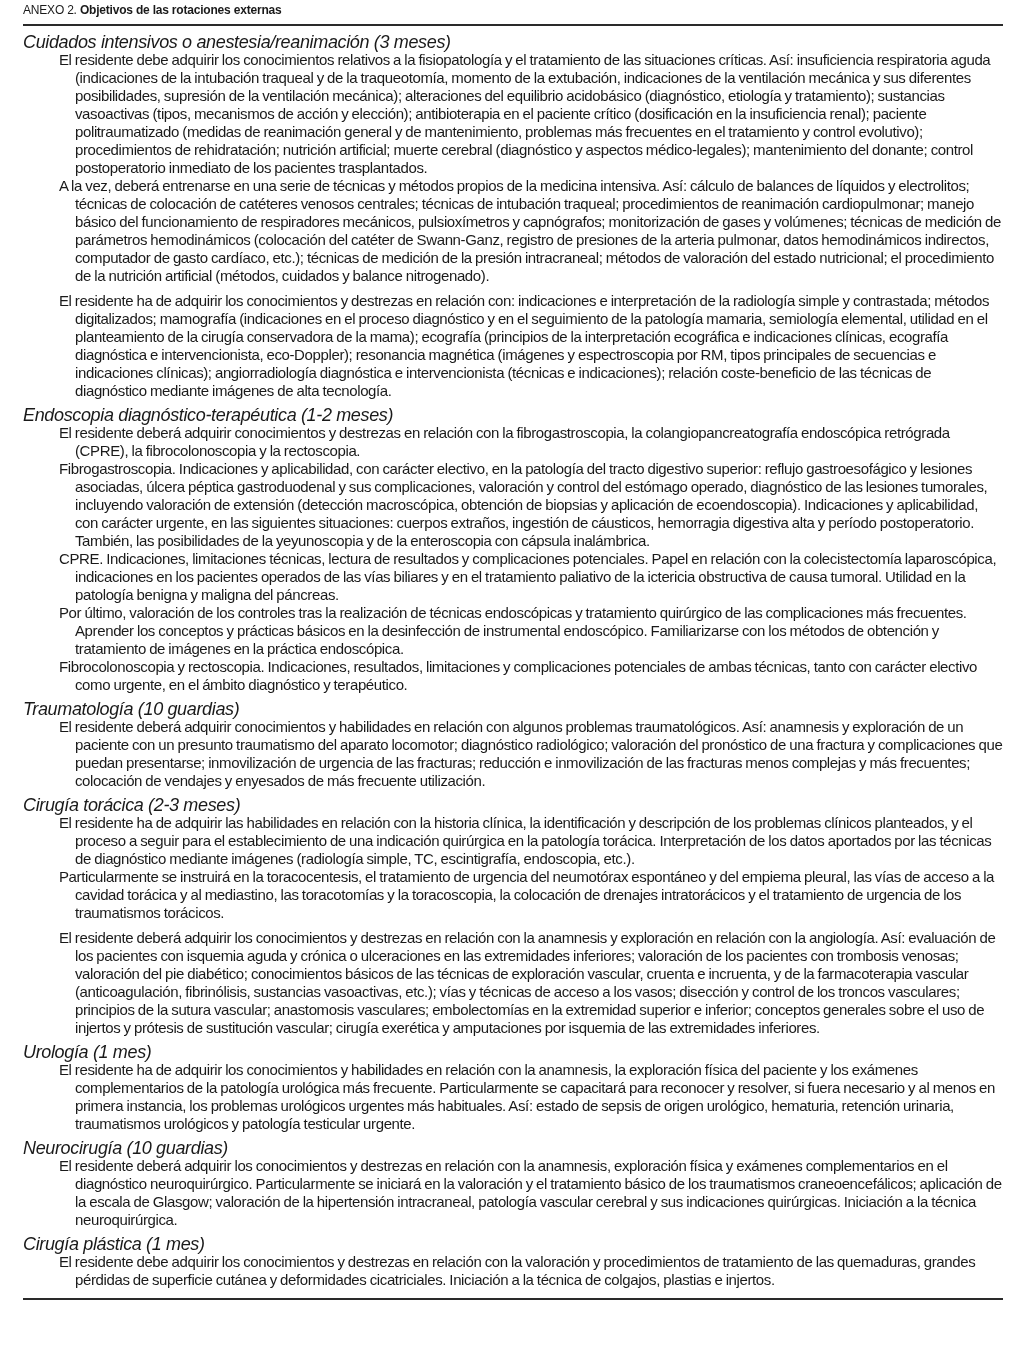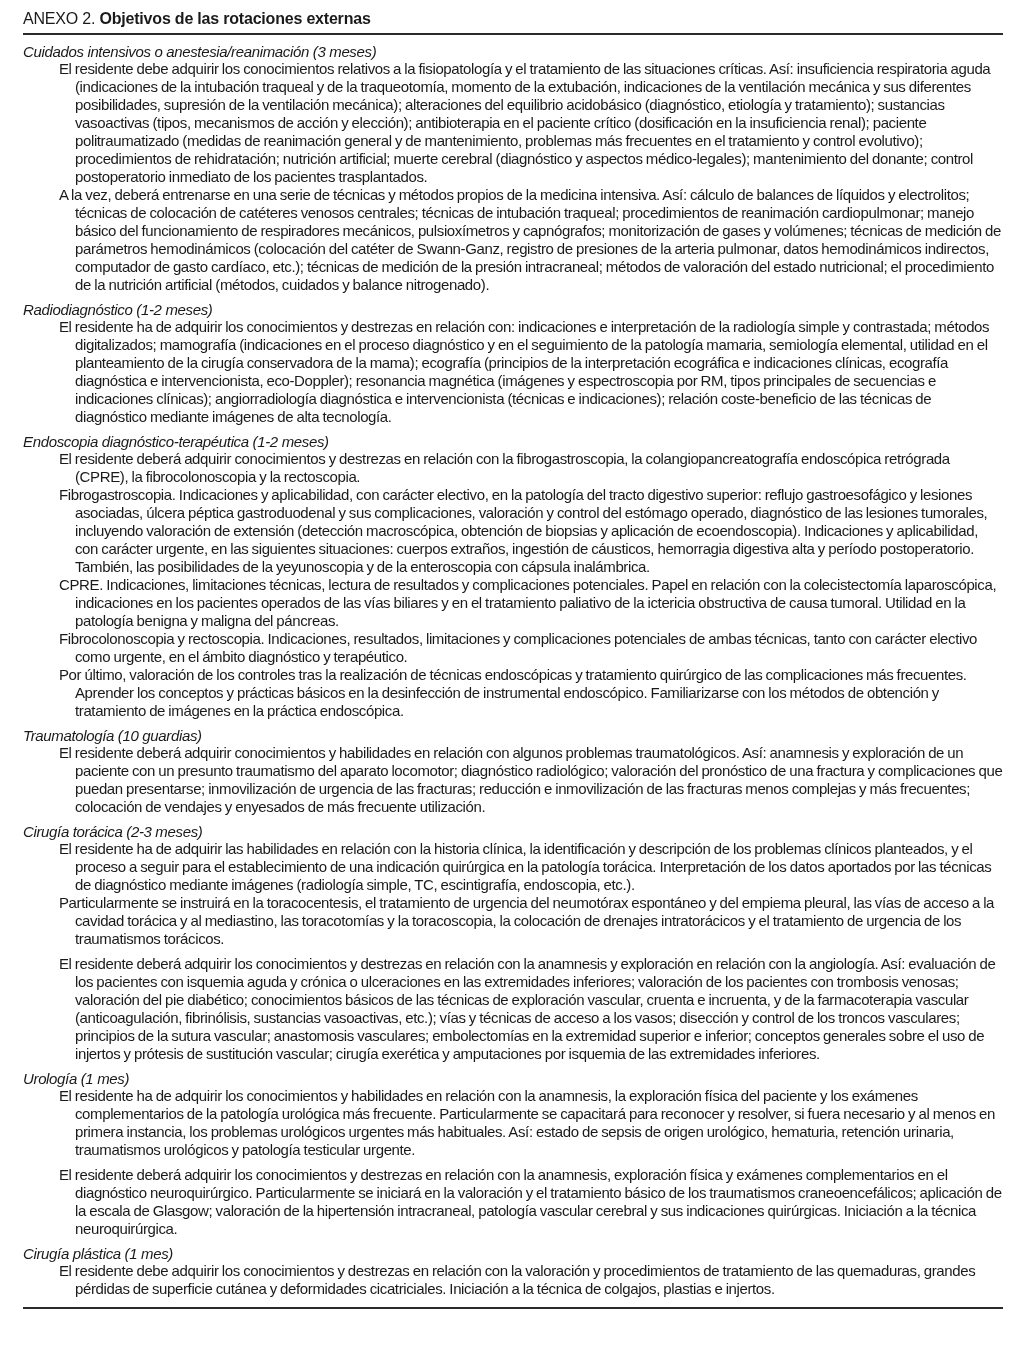--- a/index.html
+++ b/index.html
@@ -3,30 +3,30 @@
 <meta charset="utf-8">
 <style>
   html, body { margin: 0; padding: 0; background: #ffffff; }
   body {
     width: 1024px; height: 1357px; overflow: hidden;
     font-family: "Liberation Sans", sans-serif;
     color: #1a1a1a;
   }
   .page { position: absolute; left: 23px; top: 0; width: 980px; }
   .title {
-    font-size: 16px; line-height: 20px;
-    padding-top: 9px; padding-bottom: 4px;
+    font-size: 12px; line-height: 20px;
+    padding-bottom: 4px;
     letter-spacing: -0.2px;
   }
   .title .bold { font-weight: bold; }
   .rule-top { height: 2px; background: #2a2a2a; margin-bottom: 8px; }
   .rule-bottom { height: 2px; background: #2a2a2a; margin-top: 9px; }
   .section { margin-bottom: 7px; }
   .section-head {
-    font-style: italic; font-size: 15px; line-height: 17px;
+    font-style: italic; font-size: 18px; line-height: 17px;
     letter-spacing: -0.35px;
   }
   .para {
     font-size: 15px; line-height: 18px;
     padding-left: 16px; text-indent: -16px;
     letter-spacing: -0.38px;
     word-spacing: -0.5px;
     margin-left: 36px;
   }
   .para .lead { }
@@ -41,48 +41,48 @@
   </div>
   <div class="rule-top"></div>
 
   <div id="sections">
       <div class="section">
         <div class="section-head">Cuidados intensivos o anestesia/reanimación (3 meses)</div>
         <div class="para"><span>El residente debe adquirir los conocimientos relativos a la fisiopatología y el tratamiento de las situaciones críticas. Así: insuficiencia respiratoria aguda (indicaciones de la intubación traqueal y de la traqueotomía, momento de la extubación, indicaciones de la ventilación mecánica y sus diferentes posibilidades, supresión de la ventilación mecánica); alteraciones del equilibrio acidobásico (diagnóstico, etiología y tratamiento); sustancias vasoactivas (tipos, mecanismos de acción y elección); antibioterapia en el paciente crítico (dosificación en la insuficiencia renal); paciente politraumatizado (medidas de reanimación general y de mantenimiento, problemas más frecuentes en el tratamiento y control evolutivo); procedimientos de rehidratación; nutrición artificial; muerte cerebral (diagnóstico y aspectos médico-legales); mantenimiento del donante; control postoperatorio inmediato de los pacientes trasplantados.</span></div>
         <div class="para"><span>A la vez, deberá entrenarse en una serie de técnicas y métodos propios de la medicina intensiva. Así: cálculo de balances de líquidos y electrolitos; técnicas de colocación de catéteres venosos centrales; técnicas de intubación traqueal; procedimientos de reanimación cardiopulmonar; manejo básico del funcionamiento de respiradores mecánicos, pulsioxímetros y capnógrafos; monitorización de gases y volúmenes; técnicas de medición de parámetros hemodinámicos (colocación del catéter de Swann-Ganz, registro de presiones de la arteria pulmonar, datos hemodinámicos indirectos, computador de gasto cardíaco, etc.); técnicas de medición de la presión intracraneal; métodos de valoración del estado nutricional; el procedimiento de la nutrición artificial (métodos, cuidados y balance nitrogenado).</span></div>
       </div>
       <div class="section">
-        <div class="section-head">Radiodiagnóstico (1-2 meses)</div>
         <div class="para"><span>El residente ha de adquirir los conocimientos y destrezas en relación con: indicaciones e interpretación de la radiología simple y contrastada; métodos digitalizados; mamografía (indicaciones en el proceso diagnóstico y en el seguimiento de la patología mamaria, semiología elemental, utilidad en el planteamiento de la cirugía conservadora de la mama); ecografía (principios de la interpretación ecográfica e indicaciones clínicas, ecografía diagnóstica e intervencionista, eco-Doppler); resonancia magnética (imágenes y espectroscopia por RM, tipos principales de secuencias e indicaciones clínicas); angiorradiología diagnóstica e intervencionista (técnicas e indicaciones); relación coste-beneficio de las técnicas de diagnóstico mediante imágenes de alta tecnología.</span></div>
       </div>
       <div class="section">
         <div class="section-head">Endoscopia diagnóstico-terapéutica (1-2 meses)</div>
         <div class="para"><span>El residente deberá adquirir conocimientos y destrezas en relación con la fibrogastroscopia, la colangiopancreatografía endoscópica retrógrada (CPRE), la fibrocolonoscopia y la rectoscopia.</span></div>
         <div class="para"><span class="lead">Fibrogastroscopia.</span><span> Indicaciones y aplicabilidad, con carácter electivo, en la patología del tracto digestivo superior: reflujo gastroesofágico y lesiones asociadas, úlcera péptica gastroduodenal y sus complicaciones, valoración y control del estómago operado, diagnóstico de las lesiones tumorales, incluyendo valoración de extensión (detección macroscópica, obtención de biopsias y aplicación de ecoendoscopia). Indicaciones y aplicabilidad, con carácter urgente, en las siguientes situaciones: cuerpos extraños, ingestión de cáusticos, hemorragia digestiva alta y período postoperatorio. También, las posibilidades de la yeyunoscopia y de la enteroscopia con cápsula inalámbrica.</span></div>
         <div class="para"><span class="lead">CPRE.</span><span> Indicaciones, limitaciones técnicas, lectura de resultados y complicaciones potenciales. Papel en relación con la colecistectomía laparoscópica, indicaciones en los pacientes operados de las vías biliares y en el tratamiento paliativo de la ictericia obstructiva de causa tumoral. Utilidad en la patología benigna y maligna del páncreas.</span></div>
+        <div class="para"><span>Por último, valoración de los controles tras la realización de técnicas endoscópicas y tratamiento quirúrgico de las complicaciones más frecuentes. Aprender los conceptos y prácticas básicos en la desinfección de instrumental endoscópico. Familiarizarse con los métodos de obtención y tratamiento de imágenes en la práctica endoscópica.</span></div>
         <div class="para"><span class="lead">Fibrocolonoscopia y rectoscopia.</span><span> Indicaciones, resultados, limitaciones y complicaciones potenciales de ambas técnicas, tanto con carácter electivo como urgente, en el ámbito diagnóstico y terapéutico.</span></div>
-        <div class="para"><span>Por último, valoración de los controles tras la realización de técnicas endoscópicas y tratamiento quirúrgico de las complicaciones más frecuentes. Aprender los conceptos y prácticas básicos en la desinfección de instrumental endoscópico. Familiarizarse con los métodos de obtención y tratamiento de imágenes en la práctica endoscópica.</span></div>
       </div>
       <div class="section">
         <div class="section-head">Traumatología (10 guardias)</div>
         <div class="para"><span>El residente deberá adquirir conocimientos y habilidades en relación con algunos problemas traumatológicos. Así: anamnesis y exploración de un paciente con un presunto traumatismo del aparato locomotor; diagnóstico radiológico; valoración del pronóstico de una fractura y complicaciones que puedan presentarse; inmovilización de urgencia de las fracturas; reducción e inmovilización de las fracturas menos complejas y más frecuentes; colocación de vendajes y enyesados de más frecuente utilización.</span></div>
       </div>
       <div class="section">
         <div class="section-head">Cirugía torácica (2-3 meses)</div>
         <div class="para"><span>El residente ha de adquirir las habilidades en relación con la historia clínica, la identificación y descripción de los problemas clínicos planteados, y el proceso a seguir para el establecimiento de una indicación quirúrgica en la patología torácica. Interpretación de los datos aportados por las técnicas de diagnóstico mediante imágenes (radiología simple, TC, escintigrafía, endoscopia, etc.).</span></div>
         <div class="para"><span>Particularmente se instruirá en la toracocentesis, el tratamiento de urgencia del neumotórax espontáneo y del empiema pleural, las vías de acceso a la cavidad torácica y al mediastino, las toracotomías y la toracoscopia, la colocación de drenajes intratorácicos y el tratamiento de urgencia de los traumatismos torácicos.</span></div>
       </div>
       <div class="section">
         <div class="para"><span>El residente deberá adquirir los conocimientos y destrezas en relación con la anamnesis y exploración en relación con la angiología. Así: evaluación de los pacientes con isquemia aguda y crónica o ulceraciones en las extremidades inferiores; valoración de los pacientes con trombosis venosas; valoración del pie diabético; conocimientos básicos de las técnicas de exploración vascular, cruenta e incruenta, y de la farmacoterapia vascular (anticoagulación, fibrinólisis, sustancias vasoactivas, etc.); vías y técnicas de acceso a los vasos; disección y control de los troncos vasculares; principios de la sutura vascular; anastomosis vasculares; embolectomías en la extremidad superior e inferior; conceptos generales sobre el uso de injertos y prótesis de sustitución vascular; cirugía exerética y amputaciones por isquemia de las extremidades inferiores.</span></div>
       </div>
       <div class="section">
         <div class="section-head">Urología (1 mes)</div>
         <div class="para"><span>El residente ha de adquirir los conocimientos y habilidades en relación con la anamnesis, la exploración física del paciente y los exámenes complementarios de la patología urológica más frecuente. Particularmente se capacitará para reconocer y resolver, si fuera necesario y al menos en primera instancia, los problemas urológicos urgentes más habituales. Así: estado de sepsis de origen urológico, hematuria, retención urinaria, traumatismos urológicos y patología testicular urgente.</span></div>
       </div>
       <div class="section">
+        <div class="section-head">Neurocirugía (10 guardias)</div>
         <div class="para"><span>El residente deberá adquirir los conocimientos y destrezas en relación con la anamnesis, exploración física y exámenes complementarios en el diagnóstico neuroquirúrgico. Particularmente se iniciará en la valoración y el tratamiento básico de los traumatismos craneoencefálicos; aplicación de la escala de Glasgow; valoración de la hipertensión intracraneal, patología vascular cerebral y sus indicaciones quirúrgicas. Iniciación a la técnica neuroquirúrgica.</span></div>
       </div>
       <div class="section">
         <div class="section-head">Cirugía plástica (1 mes)</div>
         <div class="para"><span>El residente debe adquirir los conocimientos y destrezas en relación con la valoración y procedimientos de tratamiento de las quemaduras, grandes pérdidas de superficie cutánea y deformidades cicatriciales. Iniciación a la técnica de colgajos, plastias e injertos.</span></div>
       </div>
     </div>
 
   <div class="rule-bottom"></div>
 </div>

